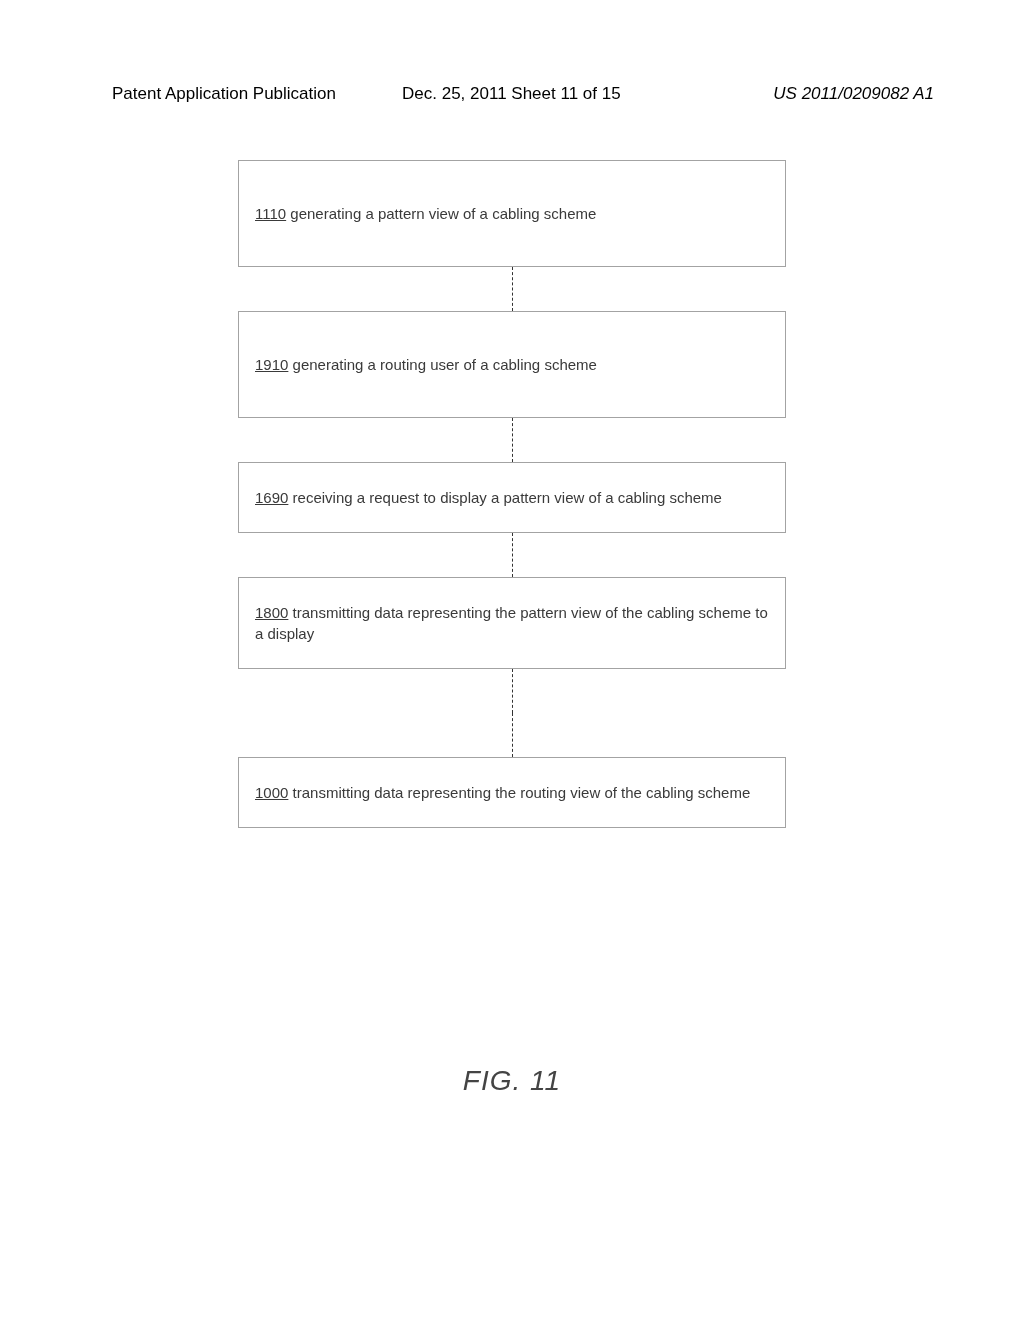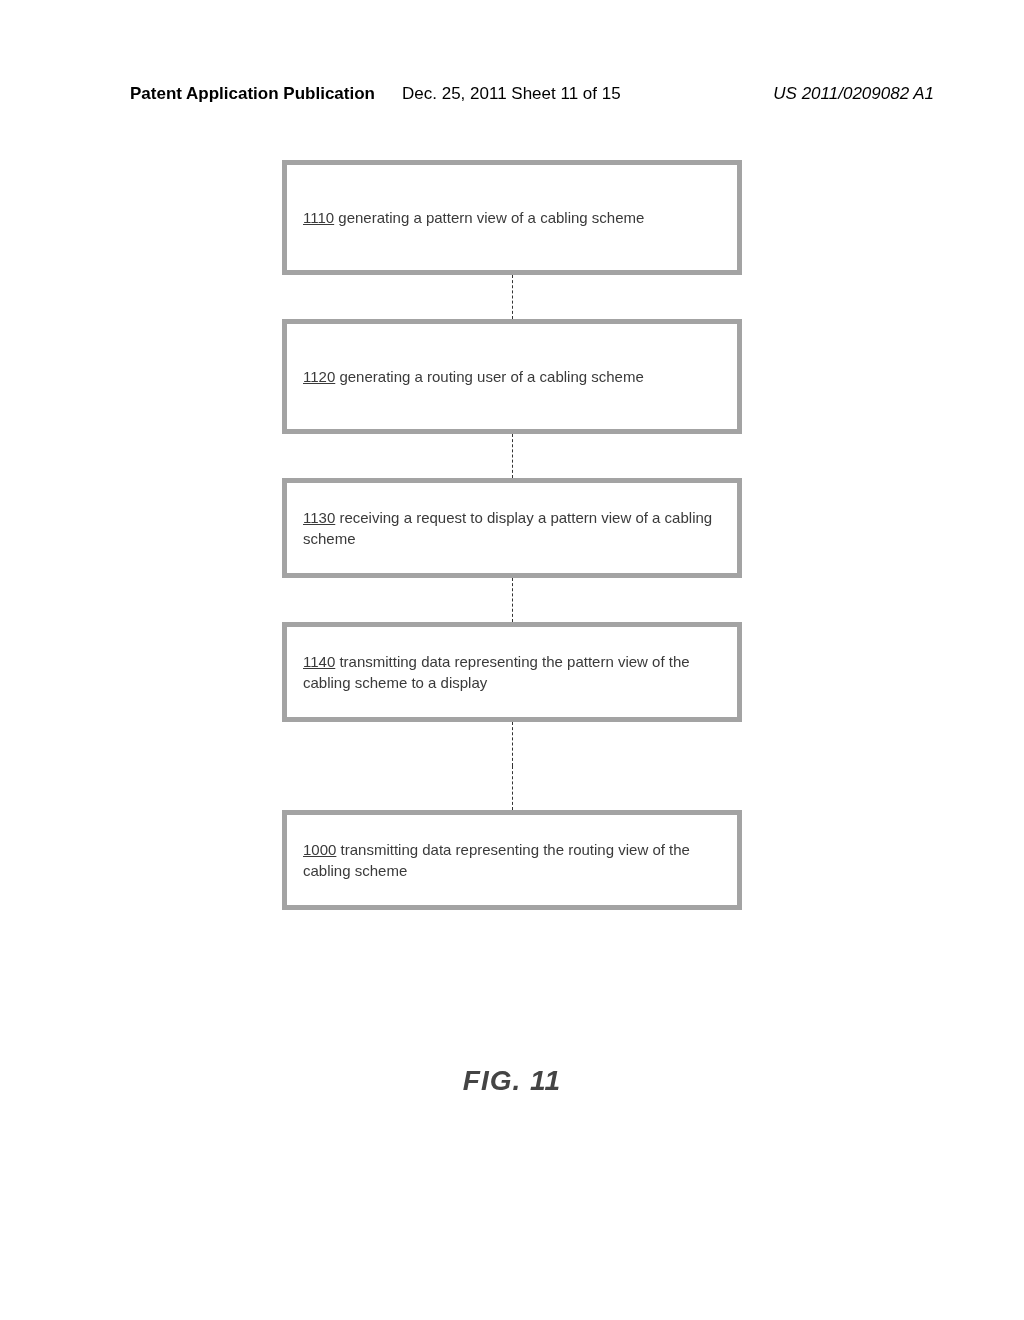--- a/index.html
+++ b/index.html
@@ -17,44 +17,43 @@
     .header {
       position: absolute;
       top: 84px;
       left: 112px;
       right: 90px;
       display: flex;
       font-size: 17px;
       color: #000;
     }
     .header-left {
-      font-weight: bold;
-      margin-left: 18px;
+      font-weight: normal;
     }
     .header-center {
       position: absolute;
       left: 290px;
     }
     .header-right {
       position: absolute;
       right: 0;
       font-style: italic;
     }
     .flowchart {
       position: absolute;
       top: 160px;
       left: 50%;
       transform: translateX(-50%);
       display: flex;
       flex-direction: column;
       align-items: center;
     }
     .flow-box {
-      width: 460px;
-      border: 5px solid #a3a3a3;
+      width: 548px;
+      border: 1px solid #a3a3a3;
       padding: 24px 16px 24px 16px;
       background: #fff;
       font-size: 15px;
       color: #3a3a3a;
       line-height: 1.4;
     }
     .flow-box-tall {
       padding: 42px 16px 42px 16px;
     }
     .step-num {
@@ -63,21 +62,21 @@
     .connector {
       width: 1px;
       height: 44px;
       border-left: 1px dashed #333;
     }
     .fig-label {
       position: absolute;
       top: 1065px;
       left: 50%;
       transform: translateX(-50%);
-      font-weight: bold;
+      font-weight: normal;
       font-size: 28px;
       color: #444;
       font-style: italic;
       letter-spacing: 1px;
     }
   </style>
 </head>
 <body>
 
 <div class="header">
@@ -88,33 +87,33 @@
 
 <div class="flowchart">
 
   <div class="flow-box flow-box-tall">
     <span class="step-num">1110</span>
     <span> </span><span>generating a pattern view of a cabling scheme</span>
   </div>
   <div class="connector"></div>
 
   <div class="flow-box flow-box-tall">
-    <span class="step-num">1120</span>
+    <span class="step-num">1910</span>
     <span> </span><span>generating a routing user of a cabling scheme</span>
   </div>
   <div class="connector"></div>
 
   <div class="flow-box">
-    <span class="step-num">1130</span>
+    <span class="step-num">1690</span>
     <span> </span><span>receiving a request to display a pattern view of a cabling scheme</span>
   </div>
   <div class="connector"></div>
 
   <div class="flow-box">
-    <span class="step-num">1140</span>
+    <span class="step-num">1800</span>
     <span> </span><span>transmitting data representing the pattern view of the cabling scheme to a display</span>
   </div>
   <div class="connector"></div>
 
   <div class="connector"></div>
 
   <div class="flow-box">
     <span class="step-num">1000</span>
     <span> </span><span>transmitting data representing the routing view of the cabling scheme</span>
   </div>

